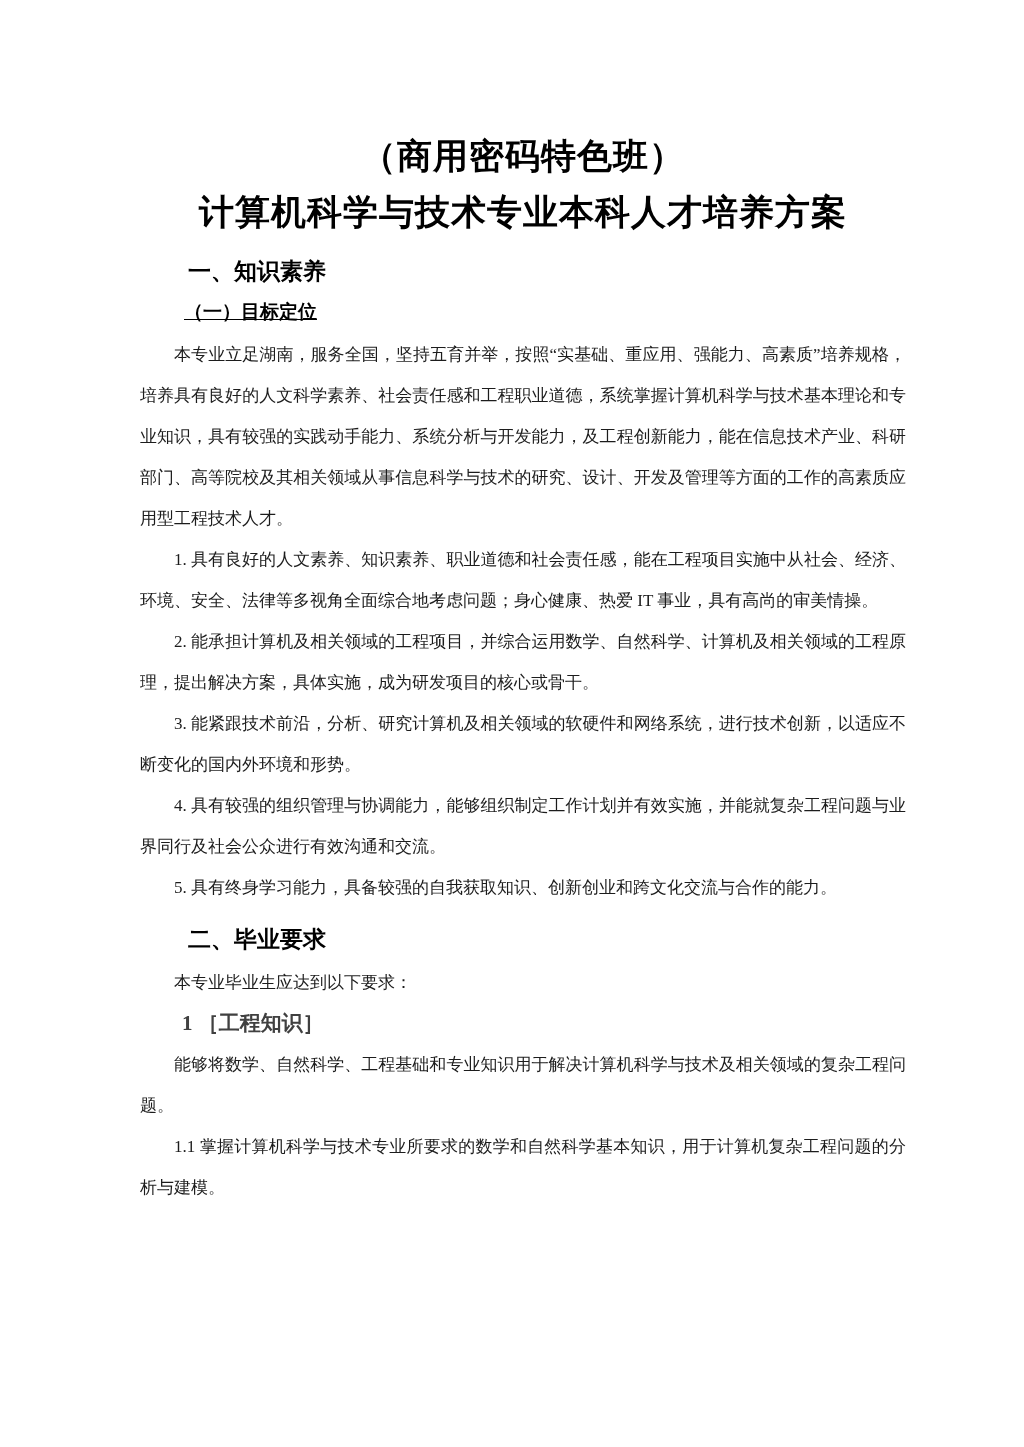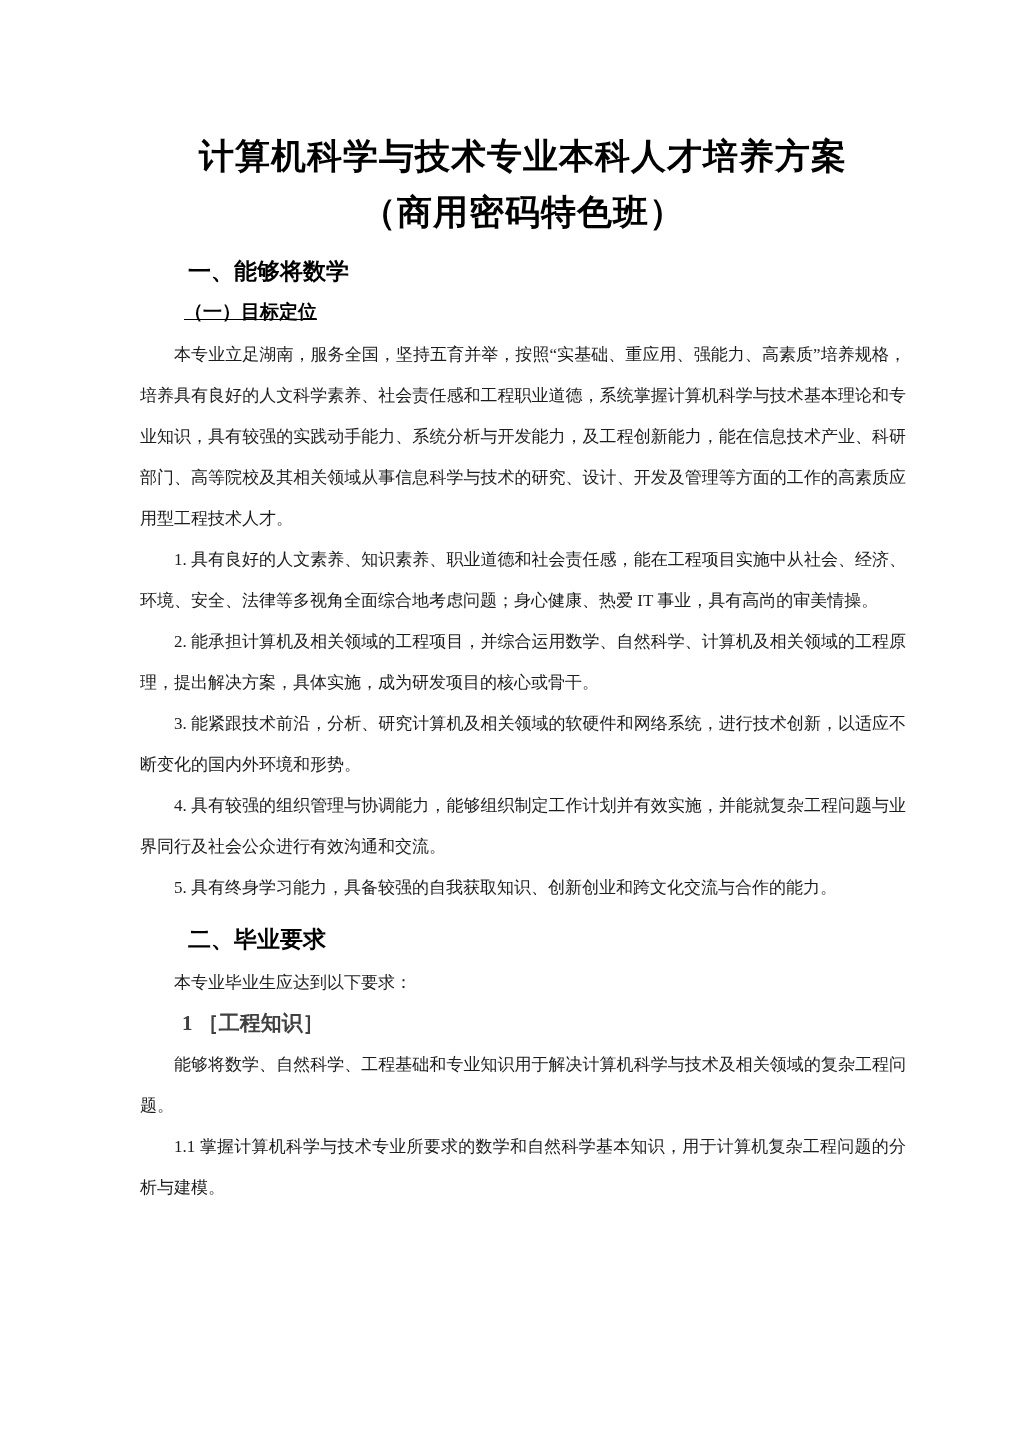--- a/index.html
+++ b/index.html
@@ -64,25 +64,25 @@
     line-height: 41px;
     text-indent: 2em;
     color: #404040;
   }
 </style>
 </head>
 <body>
 
 <div class="page">
 
+  <h1 class="doc-title">（商用密码特色班）</h1>
+
   <h1 class="doc-title">计算机科学与技术专业本科人才培养方案</h1>
 
-  <h1 class="doc-title">（商用密码特色班）</h1>
-
-  <h2 class="h1">一、能够将数学</h2>
+  <h2 class="h1">一、知识素养</h2>
 
   <h3 class="h2">（一）目标定位</h3>
 
   <p class="body-p">本专业立足湖南，服务全国，坚持五育并举，按照“实基础、重应用、强能力、高素质”培养规格，培养具有良好的人文科学素养、社会责任感和工程职业道德，系统掌握计算机科学与技术基本理论和专业知识，具有较强的实践动手能力、系统分析与开发能力，及工程创新能力，能在信息技术产业、科研部门、高等院校及其相关领域从事信息科学与技术的研究、设计、开发及管理等方面的工作的高素质应用型工程技术人才。</p>
 
 
   <p class="body-p">1. 具有良好的人文素养、知识素养、职业道德和社会责任感，能在工程项目实施中从社会、经济、环境、安全、法律等多视角全面综合地考虑问题；身心健康、热爱 IT 事业，具有高尚的审美情操。</p>
 
   <p class="body-p">2. 能承担计算机及相关领域的工程项目，并综合运用数学、自然科学、计算机及相关领域的工程原理，提出解决方案，具体实施，成为研发项目的核心或骨干。</p>
 

